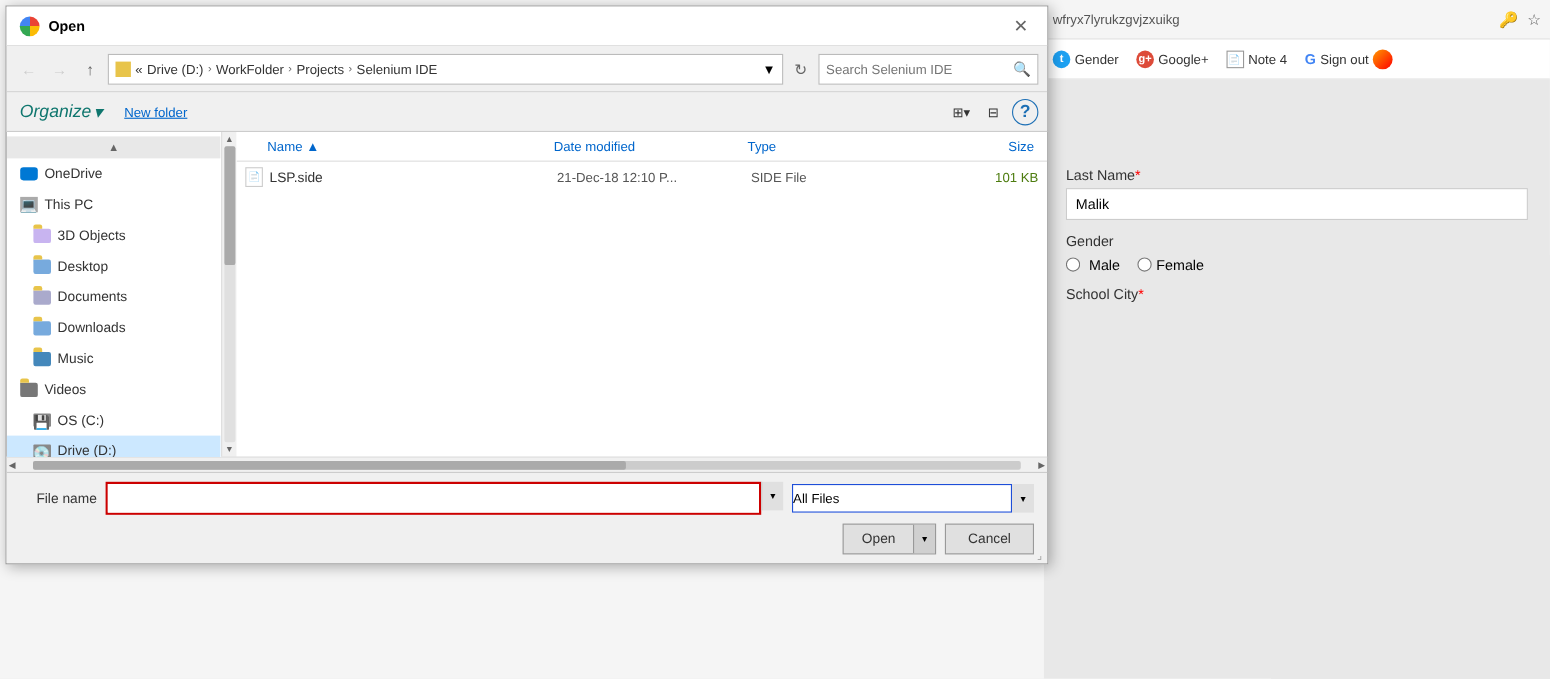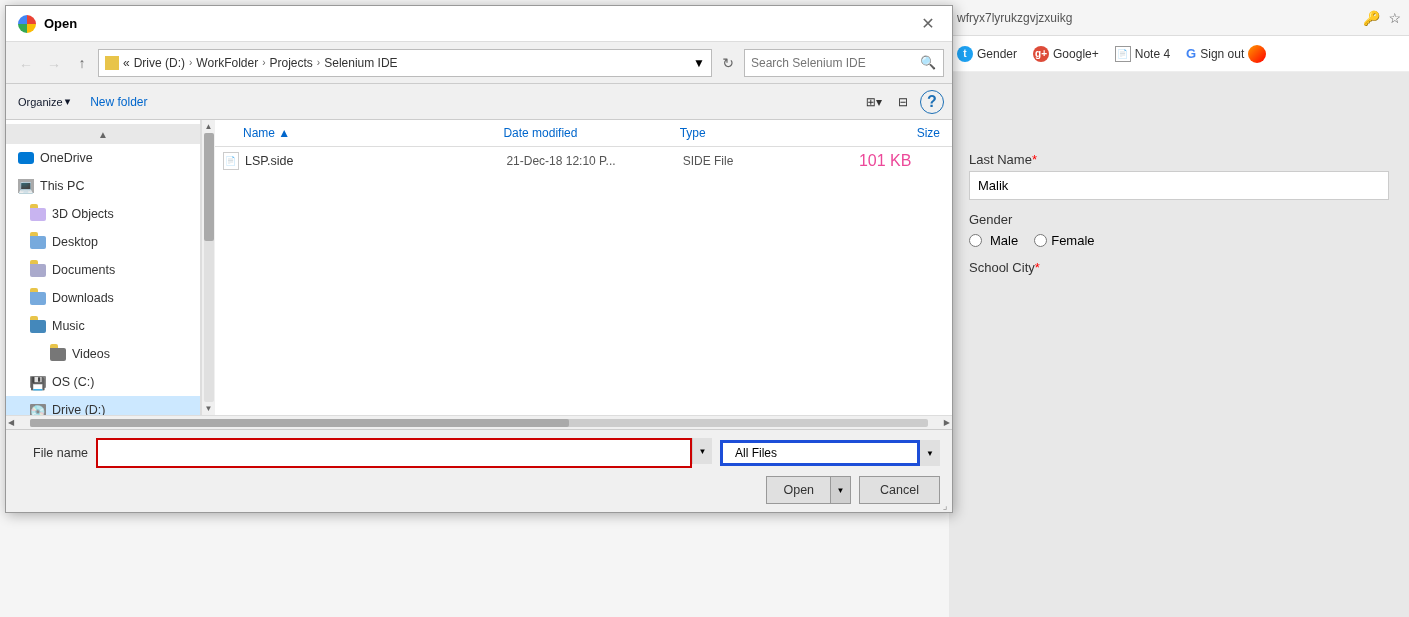--- a/index.html
+++ b/index.html
@@ -190,32 +190,34 @@
       height: 36px;
     }
 
     .organize-btn {
       display: flex;
       align-items: center;
       gap: 2px;
       background: transparent;
       border: none;
       cursor: pointer;
-      font-size: 11px;
+      font-size: 16px;
       padding: 2px 4px;
-      color: #0f172a;
+      color: #0f766e;
+      font-style: italic;
     }
 
     .new-folder-btn {
       background: transparent;
       border: none;
       cursor: pointer;
       font-size: 12px;
       padding: 2px 8px;
       color: #0066cc;
+      text-decoration: underline;
     }
 
     .view-btn {
       display: flex;
       align-items: center;
       background: transparent;
       border: none;
       cursor: pointer;
       font-size: 12px;
       padding: 2px 4px;
@@ -366,21 +368,21 @@
       border: 1px solid #ccc;
       display: flex; align-items: center; justify-content: center;
       font-size: 9px;
       color: #555;
       flex-shrink: 0;
     }
 
     .file-name { flex: 3; font-size: 12.5px; color: #333; }
     .file-date { flex: 2; font-size: 12px; color: #555; }
     .file-type { flex: 2; font-size: 12px; color: #555; }
-    .file-size { flex: 1; font-size: 16px; color: #ec4899; }
+    .file-size { flex: 1; font-size: 12px; color: #4d7c0f; text-align: right; }
 
     
     .h-scroll {
       height: 14px;
       background: #f0f0f0;
       border-top: 1px solid #ddd;
       display: flex;
       align-items: center;
     }
 
@@ -446,24 +448,24 @@
       border-left: 1px solid #ccc;
       height: 26px;
       display: flex; align-items: center; justify-content: center;
       cursor: pointer;
       font-size: 8px;
     }
 
     .filetype-select {
       width: 200px;
       height: 26px;
-      border: 3px solid #1d4ed8;
+      border: 1px solid #1d4ed8;
       background: #fff;
       font-size: 12px;
-      padding: 0 12px;
+      padding: 0 0;
       display: flex;
       align-items: center;
       justify-content: space-between;
       cursor: pointer;
     }
 
     .filetype-dropdown {
       width: 20px;
       background: #e0e0e0;
       height: 26px;
@@ -659,21 +661,21 @@
         <span>Documents</span>
       </div>
       <div class="sidebar-item" style="padding-left:24px;">
         <div class="folder-icon folder-down-icon"></div>
         <span>Downloads</span>
       </div>
       <div class="sidebar-item" style="padding-left:24px;">
         <div class="folder-icon folder-music-icon"></div>
         <span>Music</span>
       </div>
-      <div class="sidebar-item" style="margin-left:32px;">
+      <div class="sidebar-item" style="">
         <div class="folder-icon folder-vid-icon"></div>
         <span>Videos</span>
       </div>
       <div class="sidebar-item" style="padding-left:24px;">
         <div class="drive-icon">💾</div>
         <span>OS (C:)</span>
       </div>
       <div class="sidebar-item active" style="padding-left:24px;">
         <div class="drive-icon">💿</div>
         <span>Drive (D:)</span>

